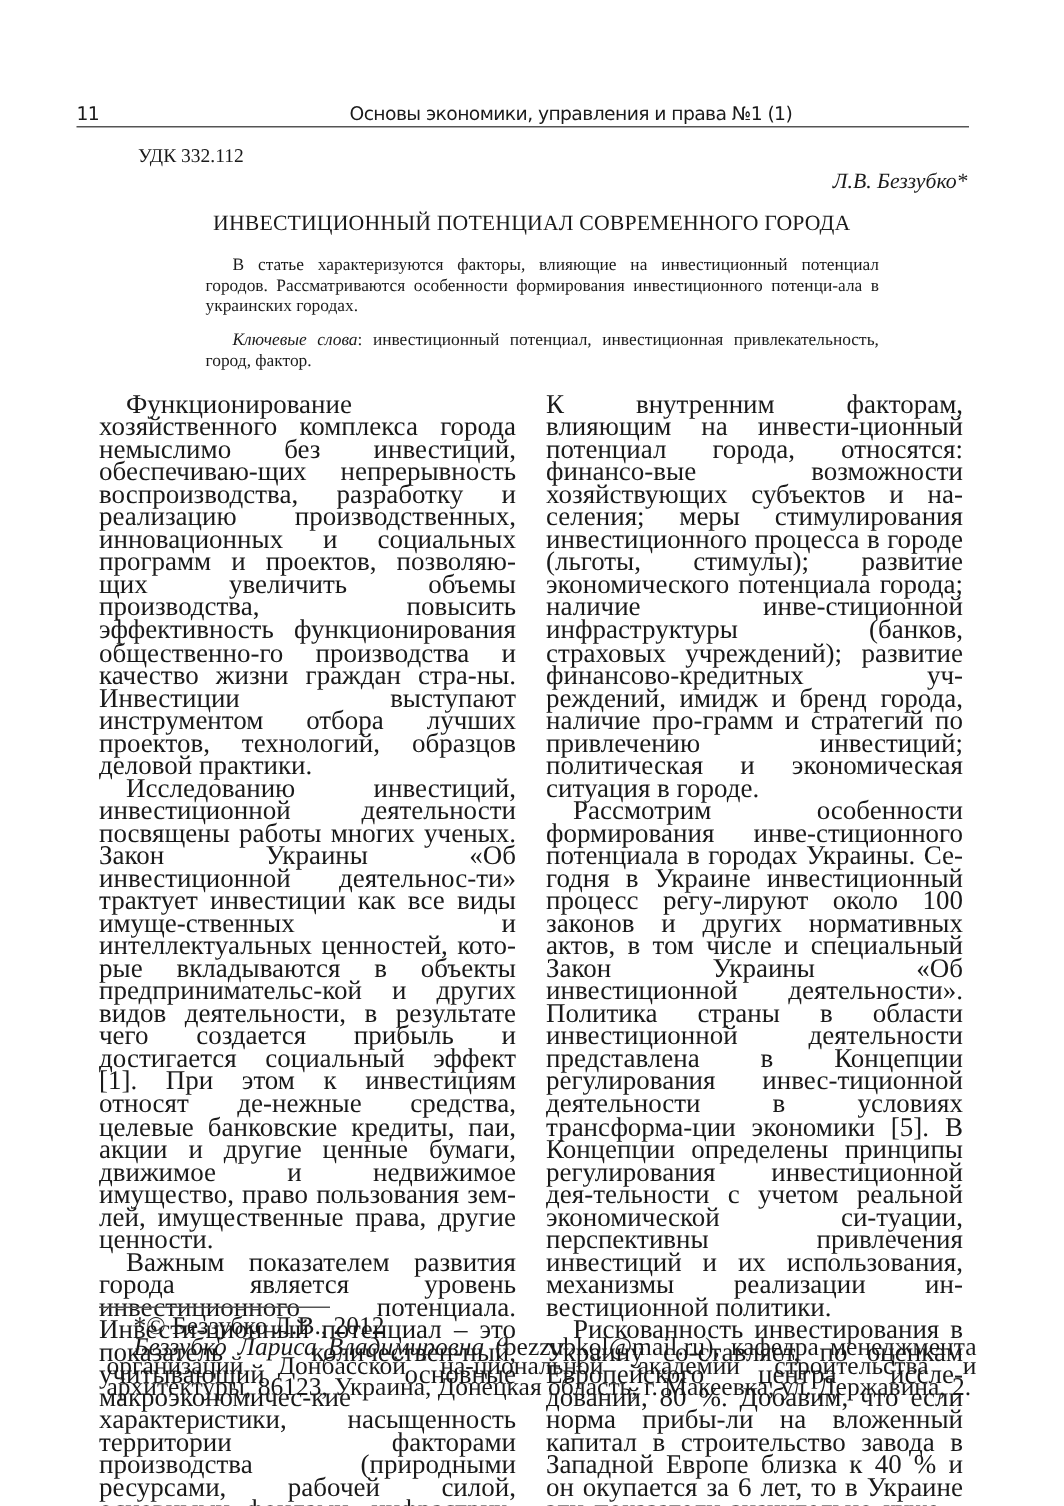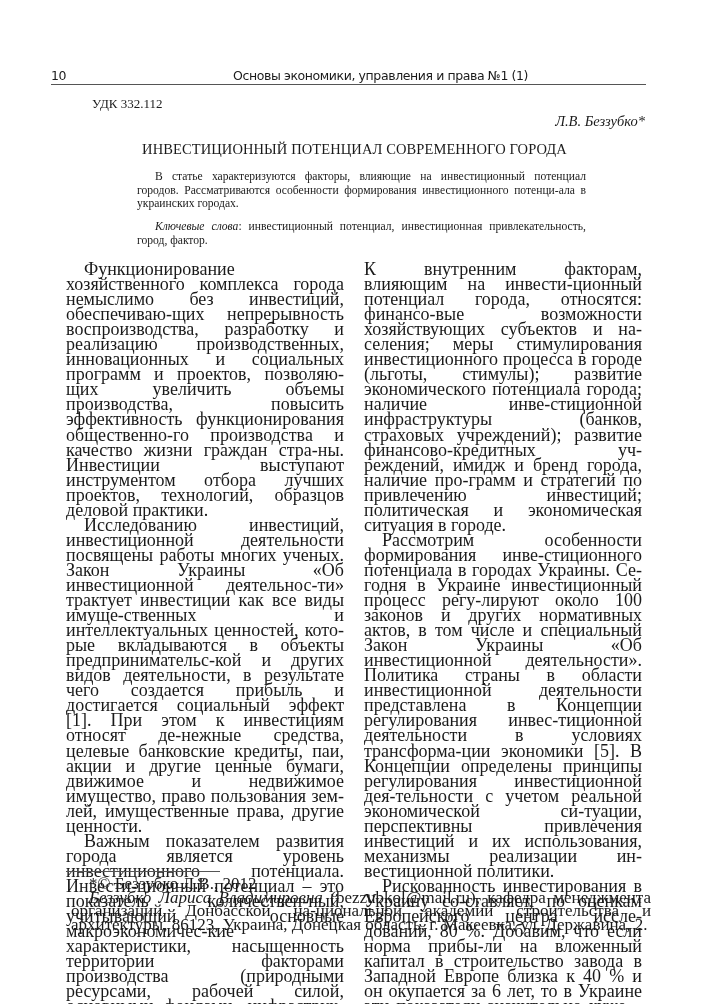--- a/index.html
+++ b/index.html
@@ -24,21 +24,21 @@
   .col-right { left: 364px; }
   .fn-rule { position: absolute; left: 66px; top: 871px; width: 154px; border-top: 1px solid #555; }
   .footnote { position: absolute; left: 71px; top: 877px; width: 580px; font-family: "Liberation Serif", serif; font-size: 17px; line-height: 13.5px; text-align: justify; }
   .footnote p { margin: 0; text-indent: 18px; }
   .footnote i { }
 </style>
 </head>
 <body>
 
 <div class="running-head">
-  <span class="pn">10</span>
+  <span class="pn">11</span>
   <span class="jt">Основы экономики, управления и права №1 (1)</span>
 </div>
 <div class="rule"></div>
 
 <div class="udk">УДК 332.112</div>
 <div class="author">Л.В. Беззубко*</div>
 <div class="title">ИНВЕСТИЦИОННЫЙ ПОТЕНЦИАЛ СОВРЕМЕННОГО ГОРОДА</div>
 
 <div class="abstract">
   <p>В статье характеризуются факторы, влияющие на инвестиционный потенциал городов. Рассматриваются особенности формирования инвестиционного потенци-ала в украинских городах.</p>

